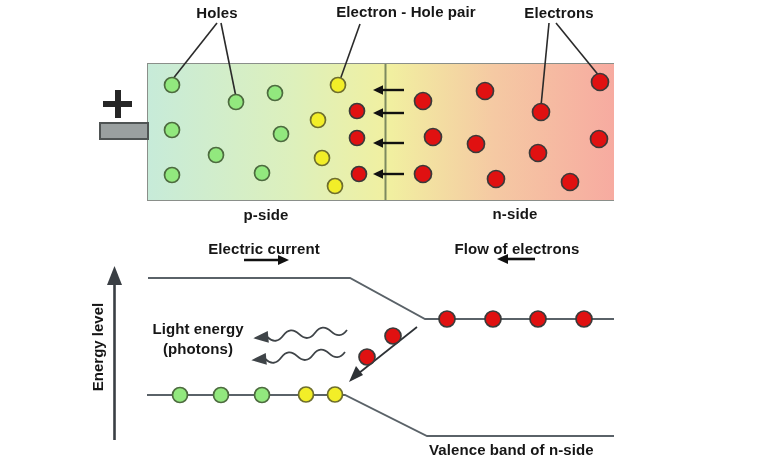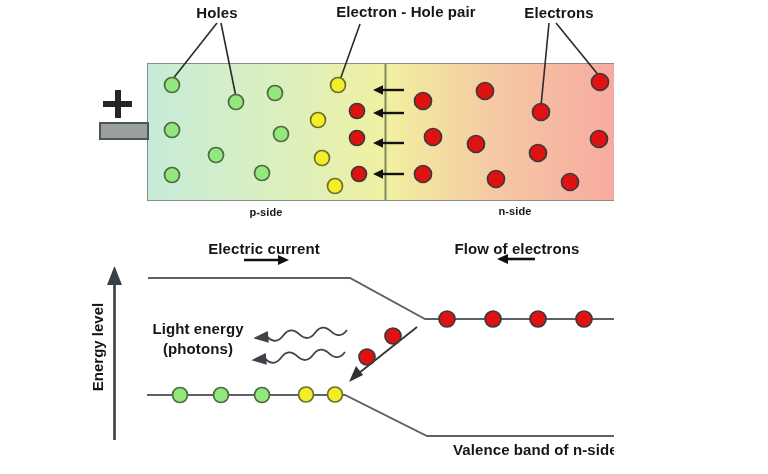--- a/index.html
+++ b/index.html
@@ -5,21 +5,21 @@
   html,body{margin:0;padding:0;background:#ffffff;}
   .stage{
     position:relative;width:614px;height:474px;background:#ffffff;overflow:hidden;
     font-family:"Liberation Sans", sans-serif;color:#161616;
   }
   .lbl{
     position:absolute;font-size:15px;font-weight:600;letter-spacing:0.1px;
     white-space:nowrap;color:#161616;z-index:3;
   }
   .lbl.center{transform:translateX(-50%);}
-  .side-lbl{font-size:11px;}
+  .side-lbl{font-size:15px;}
   
   .device{
     position:absolute;left:147px;top:63px;width:483px;height:138px;
     border:1px solid #8a8f8a;z-index:1;box-sizing:border-box;
   }
   .electrode{
     position:absolute;background:#9aa0a0;border:2px solid #4f5454;
     box-sizing:border-box;z-index:1;
   }
   .electrode.left{left:99px;top:122px;width:50px;height:18px;}
@@ -58,21 +58,21 @@
 
   <div class="lbl center side-lbl" style="left:266px;top:206px;">p-side</div>
   <div class="lbl center side-lbl" style="left:515px;top:205px;">n-side</div>
 
   <div class="lbl center" style="left:264px;top:240px;">Electric current</div>
   <div class="lbl center" style="left:517px;top:240px;">Flow of electrons</div>
 
   <div class="energy-label">Energy level</div>
   <div class="lbl center" style="left:198px;top:320px;text-align:center;">Light energy</div>
   <div class="lbl center" style="left:198px;top:340px;">(photons)</div>
-  <div class="lbl" style="left:453px;top:441px;">Valence band of n-side</div>
+  <div class="lbl" style="left:429px;top:441px;">Valence band of n-side</div>
 
   <svg class="overlay" width="768" height="474" viewBox="0 0 768 474">
 
     <line x1="385.5" y1="64" x2="385.5" y2="200" stroke-width="2" stroke="#7d8a5f"></line>
 
     <g fill="none" stroke-width="1.6" stroke="#2a2a2a">
       <line x1="217" y1="23" x2="172" y2="80"></line>
       <line x1="221" y1="23" x2="236" y2="97"></line>
       <line x1="360" y1="24" x2="340" y2="80"></line>
       <line x1="549" y1="23" x2="541" y2="106"></line>

